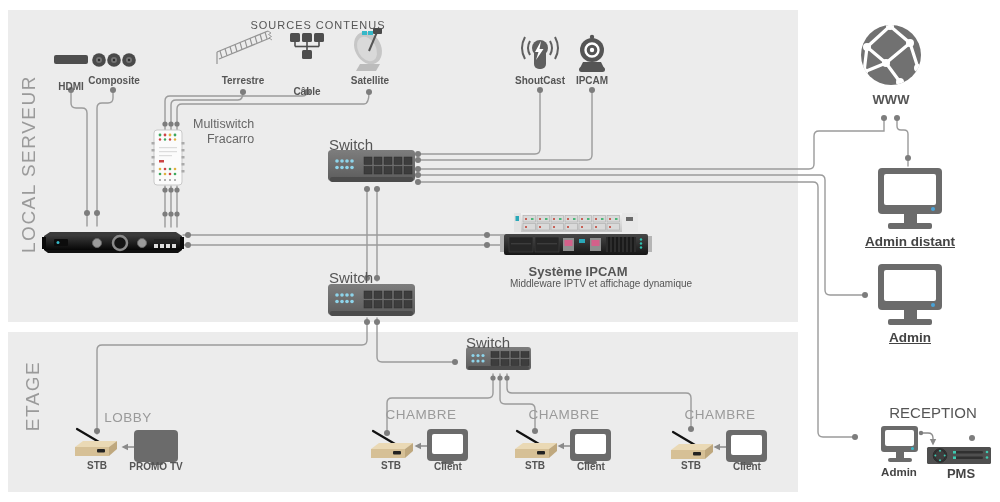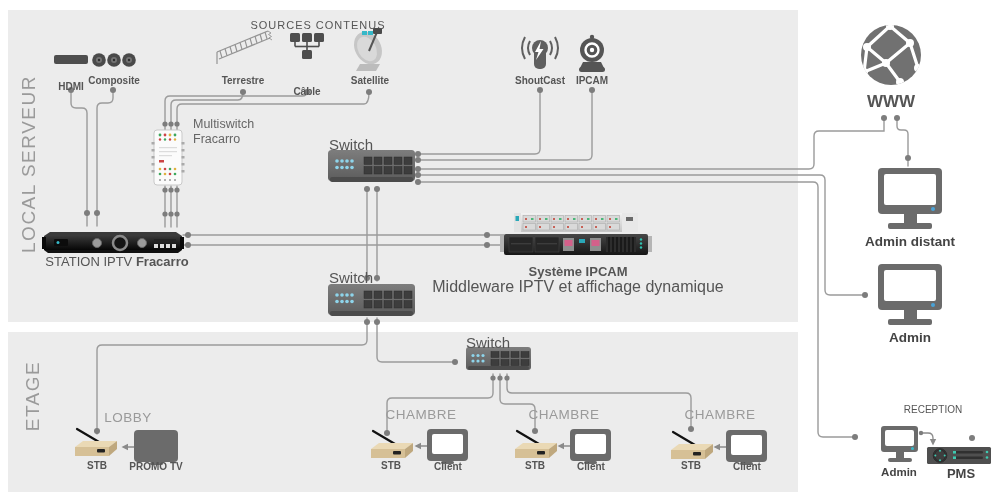--- a/index.html
+++ b/index.html
@@ -7,33 +7,33 @@
   .panel{position:absolute;background:#ececec;z-index:1;}
   .vlabel{position:absolute;z-index:4;transform:translate(-50%,-50%) rotate(-90deg);
           font-size:19px;color:#9a9a9a;letter-spacing:1.5px;white-space:nowrap;}
   .wires{position:absolute;left:0;top:0;z-index:2;}
   .wires path{fill:none;stroke:#9b9b9b;stroke-width:1.4;stroke-linecap:round;}
   .wires .arrow{stroke:#8a8a8a;stroke-width:1.3;}
   .wires circle.nd{fill:#7d7d7d;stroke:none;}
   .wires polygon.ah{fill:#8a8a8a;stroke:none;}
   .dev{position:absolute;z-index:3;}
   .lbl{position:absolute;z-index:4;transform:translateX(-50%);white-space:nowrap;color:#555;}
-  .lbl-left{position:absolute;z-index:4;white-space:nowrap;color:#555;}
+  .lbl-left{position:absolute;z-index:4;white-space:nowrap;color:#555;text-align:right;}
   .src{font-size:10px;font-weight:bold;}
   .title{font-size:11px;letter-spacing:1px;color:#555;}
   .swl{font-size:15px;color:#555;}
   .msw{font-size:12.5px;color:#666;line-height:15px;}
   .room{font-size:13.5px;color:#9a9a9a;letter-spacing:.5px;}
   .unit{font-size:10px;font-weight:bold;}
   .stn{font-size:13px;color:#555;}
   .sysT{font-size:13px;font-weight:bold;color:#555;}
-  .sysS{font-size:16px;color:#555;}
-  .www{font-size:17px;font-weight:bold;color:#555;}
-  .adm{font-size:13.5px;font-weight:bold;color:#444;}
-  .rcp{font-size:10px;color:#555;}
+  .sysS{font-size:10px;color:#555;margin-left:23px;}
+  .www{font-size:13px;font-weight:bold;color:#555;}
+  .adm{font-size:13.5px;font-weight:bold;color:#444;text-decoration:underline;}
+  .rcp{font-size:15px;color:#555;}
   .sm{font-size:11.5px;font-weight:bold;color:#444;}
   .pms{font-size:13px;font-weight:bold;color:#444;}
   .mon{position:absolute;background:#6b6b6b;border-radius:4px;z-index:3;}
   .mon .scr{position:absolute;background:#ffffff;border-radius:2px;}
   .mon .bdot{position:absolute;border-radius:50%;background:#4aa3d8;}
   .neck{position:absolute;background:#6b6b6b;z-index:3;}
   .base{position:absolute;background:#6b6b6b;border-radius:2px;z-index:3;}
   .hdmi{position:absolute;background:#4e4e4e;border-radius:2px;z-index:3;}
 </style>
 </head>
@@ -333,21 +333,20 @@
       <circle cx="16" cy="16.5" r="1.5" fill="#35b8c8"></circle>
     <circle cx="55" cy="17" r="4.5" fill="#9a9a9a" stroke="#666"></circle>
     <circle cx="78" cy="17" r="7" fill="#141414" stroke="#8a8a8a" stroke-width="2.5"></circle>
     <circle cx="100" cy="17" r="4.5" fill="#9a9a9a" stroke="#666"></circle>
     <rect x="112" y="13" width="22" height="3" fill="#222"></rect>
     <rect x="112" y="18" width="4" height="4" fill="#dcdcdc"></rect>
       <rect x="118" y="18" width="4" height="4" fill="#dcdcdc"></rect>
       <rect x="124" y="18" width="4" height="4" fill="#dcdcdc"></rect>
       <rect x="130" y="18" width="4" height="4" fill="#dcdcdc"></rect>
   </svg>
-  <div class="lbl stn" style="left:117px;top:254px"><span>STATION IPTV </span><b>Fracarro</b></div>
 
   <svg class="dev" style="left:500px;top:210px" width="152" height="50" viewBox="0 0 152 50">
     <rect x="14" y="3" width="124" height="19" rx="2" fill="url(#sv1)"></rect>
     <rect x="14" y="3" width="7" height="19" fill="#e2e2e2"></rect>
       <rect x="15.5" y="6" width="3.5" height="5" fill="#2aa8b8"></rect>
     <g fill="#d9d9d9" stroke="#ababab" stroke-width="0.6">
       <rect x="23" y="5.5" width="12.5" height="6.5"></rect>
         <rect x="37" y="5.5" width="12.5" height="6.5"></rect>
         <rect x="51" y="5.5" width="12.5" height="6.5"></rect>
         <rect x="65" y="5.5" width="12.5" height="6.5"></rect>

